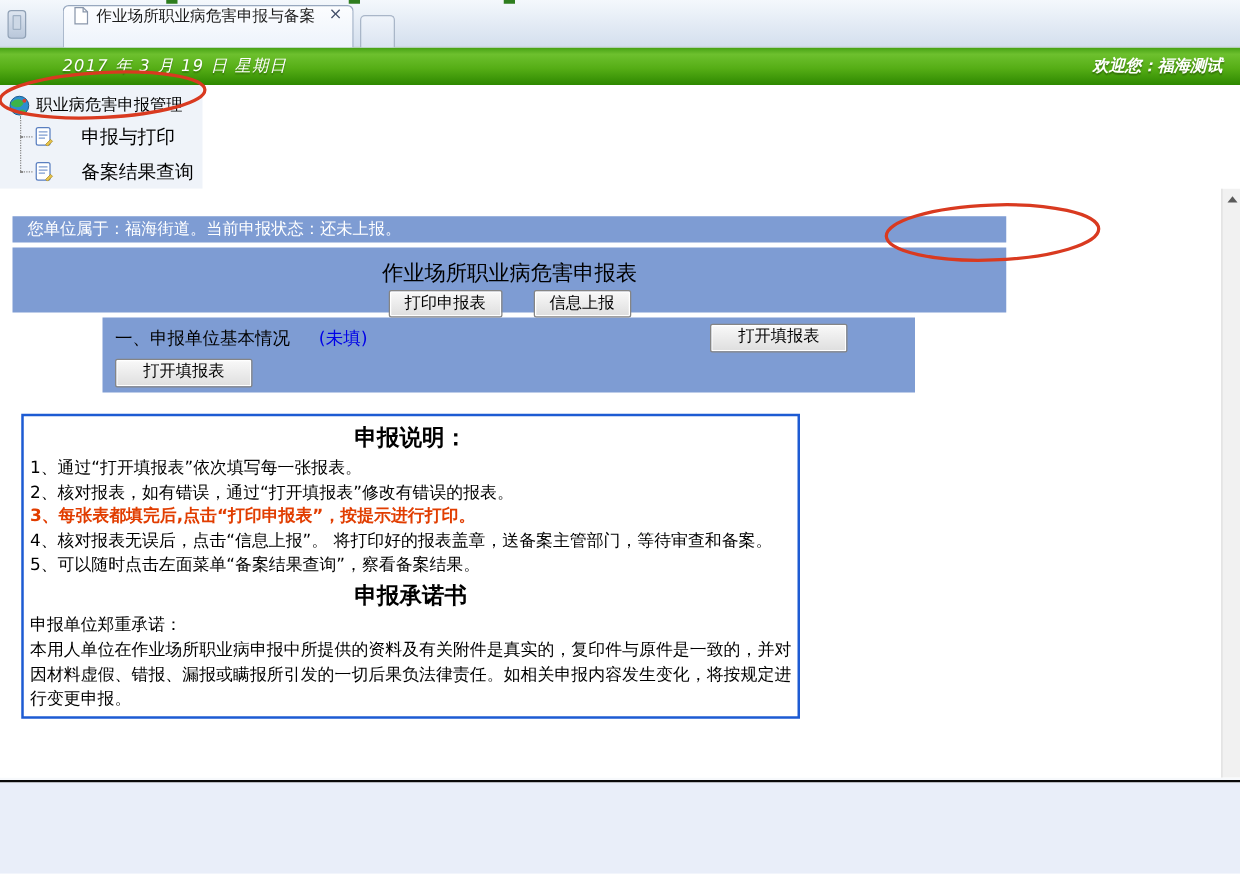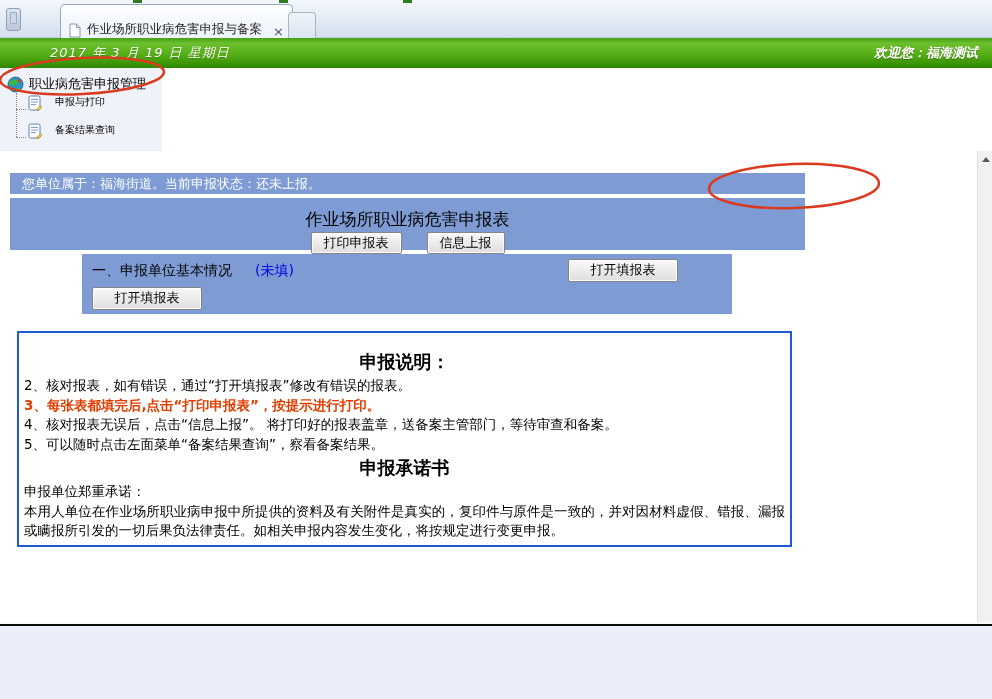--- a/index.html
+++ b/index.html
@@ -20,25 +20,25 @@
   .panel-icon {
     position:absolute; left:6px; top:8px; width:15px; height:23px;
     border:1px solid #8fa0b5; border-radius:3px;
     background:linear-gradient(#dde5f0,#b9c7da);
   }
   .panel-icon::after {
     content:""; position:absolute; left:3px; top:3px; right:3px; bottom:6px;
     background:#cdd8e6; border:1px solid #9fb0c4; border-radius:1px;
   }
   .tab {
-    position:absolute; left:60px; top:4px; width:233px; height:34px;
+    position:absolute; left:50px; top:4px; width:233px; height:34px;
     border:1px solid #98a8bf; border-bottom:none;
     border-radius:5px 5px 0 0;
     background:linear-gradient(#fcfdff,#edf3fb);
-    display:flex; align-items:flex-end; gap:6px; padding:0 8px;
+    display:flex; align-items:flex-start; gap:6px; padding:0 8px;
   }
   .tab-title { font-size:12.5px; color:#1c1c1c; white-space:nowrap; overflow:hidden; }
   .tab-close { margin-left:auto; font-size:13px; color:#44506a; line-height:1; cursor:default; }
   .newtab {
     position:absolute; left:288px; top:12px; width:28px; height:26px;
     border:1px solid #a9b6c8; border-bottom:none; border-radius:4px 4px 0 0;
     background:linear-gradient(#eff4fa,#dbe4f1);
   }
 
   
@@ -53,21 +53,21 @@
   
   .content { display:flex; height:554px;flex-direction:column; }
   .sidebar { width:162px; background:#eff3f9; padding-top:5px; position:relative; }
   .divider { width:8px; background:linear-gradient(90deg,#a8de6e,#58b11c 45%,#3f990d); }
   .main { flex:1; background:#fff; position:relative; padding-top:22px; }
 
   
   .tree-root { display:flex; align-items:center; gap:5px; height:22px; padding-left:7px; font-size:13px; color:#000; }
   .tree-children { margin-left:16px; position:relative; }
   .tree-children::before { content:""; position:absolute; left:0; top:-2px; height:44px; border-left:1px dotted #8a8a8a; }
-  .tree-child { display:flex; gap:12px; height:28px; padding-left:12px; position:relative; font-size:10px; color:#000; }
+  .tree-child { display:flex; align-items:center; gap:22px; height:28px; padding-left:12px; position:relative; font-size:15px; color:#000; }
   .tree-child::before { content:""; position:absolute; left:0; top:50%; width:10px; border-top:1px dotted #8a8a8a; }
 
   
   .status-bar {
     margin-left:10px; width:795px; height:21px;
     background:#7e9cd3; color:#fff; font-size:13px; line-height:21px; padding-left:12px;
   }
   .title-panel { margin-left:10px; margin-top:4px; width:795px; height:52px; background:#7e9cd3; text-align:center; }
   .form-title { font-size:17px; font-weight:normal; color:#000; line-height:26px; padding-top:8px; }
   .title-buttons { display:flex; justify-content:center; gap:25px; }
@@ -79,23 +79,23 @@
     padding:2px 12px; height:22px; line-height:16px; cursor:pointer; white-space:nowrap;
   }
   .rows-panel { margin-left:82px; margin-top:4px; width:650px; height:60px; background:#7e9cd3; padding-top:2px; }
   .row { display:flex; align-items:center; justify-content:space-between; height:28px; padding-left:10px; }
   .row-label { font-size:14px; color:#000; }
   .row-status { font-size:14px; color:#0000e8; margin-left:18px; }
   .row .btn { width:110px; height:23px; margin-right:54px; text-align:center; padding:2px 0; }
 
   
   .info-box {
-    margin-left:17px; margin-top:17px; width:775px;
+    margin-left:17px; margin-top:17px; width:623px;
     border:2px solid #1d5bd3; background:#fff;
-    padding:15px 5px 4px 5px;
+    padding:4px 5px 4px 5px;
   }
   .box-heading { text-align:center; font-size:18px; font-weight:bold; color:#000; line-height:25px; margin:1px 0 2px; }
   .info-line { font-size:13.5px; line-height:19.5px; color:#000; }
   .info-line.em { color:#e13d00; font-weight:bold; }
   .promise-lead { font-size:13.5px; line-height:19.5px; color:#000; }
   .promise-body { font-size:13.5px; line-height:19.5px; color:#000; text-align:justify;font-family:Liberation Serif, serif; }
 
   
   .scrollbar { position:absolute; right:0; top:0; width:15px; height:100%; background:#f1f1f1; border-left:1px solid #dedede; }
   .scroll-arrow {
@@ -200,20 +200,21 @@
         </span>
         <button class="btn">打开填报表</button>
       </div>
       <div class="row">
         <button class="btn">打开填报表</button>
       </div>
     </div>
 
     <div class="info-box">
       <div class="box-heading">申报说明：</div>
+      <div class="info-line">1、通过“打开填报表”依次填写每一张报表。</div>
       <div class="info-line">2、核对报表，如有错误，通过“打开填报表”修改有错误的报表。</div>
       <div class="info-line em">3、每张表都填完后,点击“打印申报表”，按提示进行打印。</div>
       <div class="info-line">4、核对报表无误后，点击“信息上报”。 将打印好的报表盖章，送备案主管部门，等待审查和备案。</div>
       <div class="info-line">5、可以随时点击左面菜单“备案结果查询”，察看备案结果。</div>
       <div class="box-heading">申报承诺书</div>
       <div class="promise-lead">申报单位郑重承诺：</div>
       <div class="promise-body">本用人单位在作业场所职业病申报中所提供的资料及有关附件是真实的，复印件与原件是一致的，并对因材料虚假、错报、漏报或瞒报所引发的一切后果负法律责任。如相关申报内容发生变化，将按规定进行变更申报。</div>
     </div>
 
     <div class="scrollbar">

